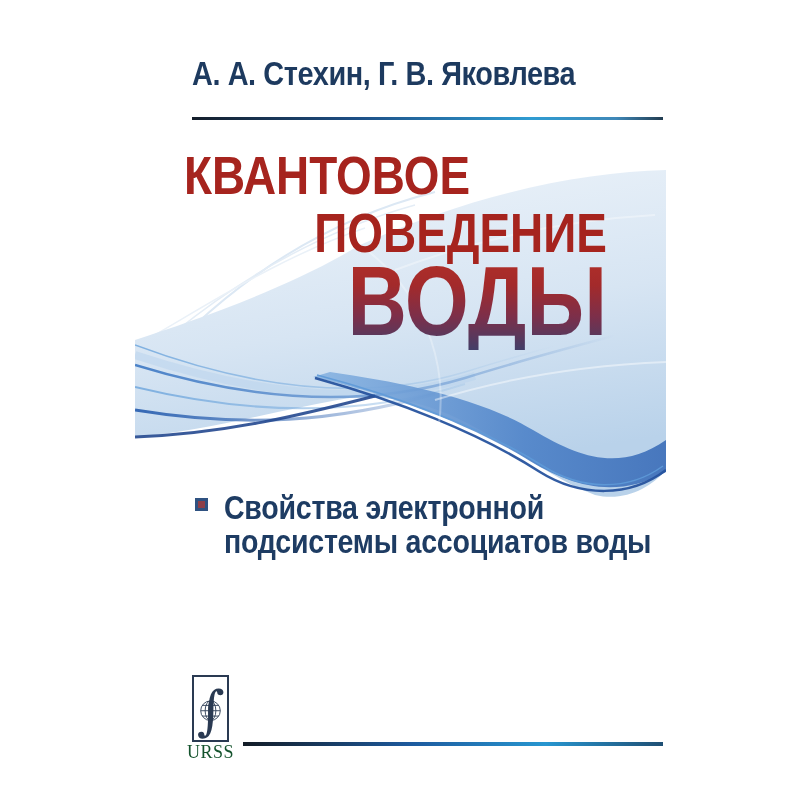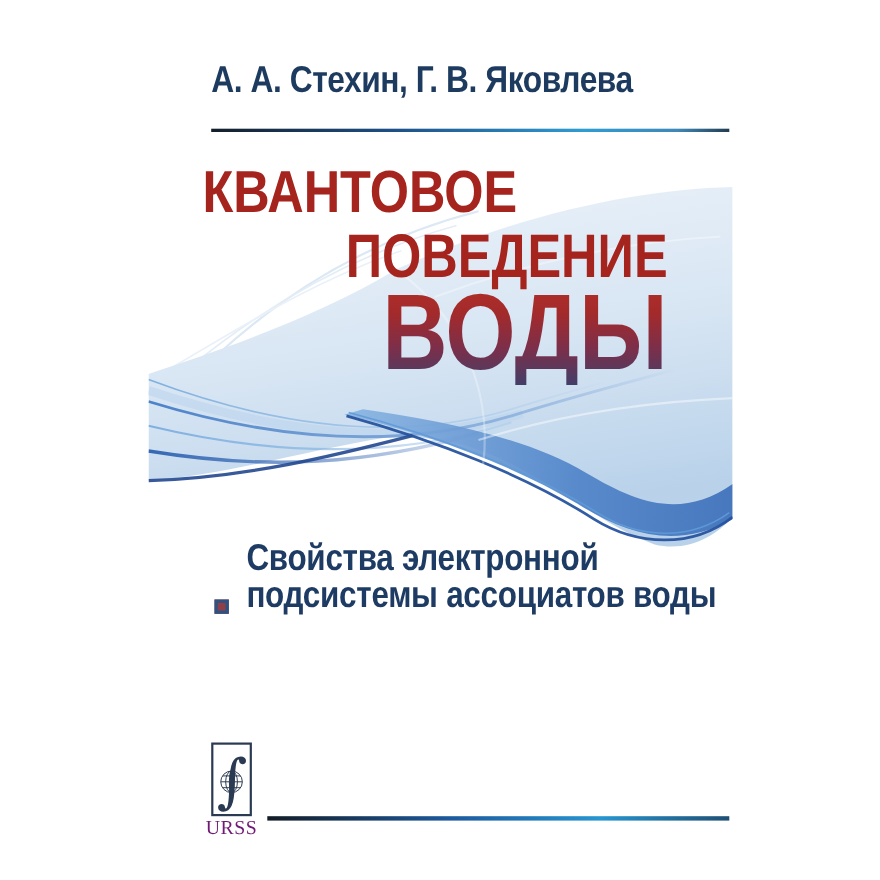--- a/index.html
+++ b/index.html
@@ -33,40 +33,40 @@
   }
   .title-3{
     right:193px;top:252px;font-size:98px;color:#8a2f3a;
     transform:scaleX(.84);transform-origin:right center;
     background:linear-gradient(180deg,#b33028 0%,#a32a2b 34%,#7c2f4a 66%,#433e68 100%);
     -webkit-background-clip:text;background-clip:text;
     -webkit-text-fill-color:transparent;
   }
   
   .bullets{position:absolute;left:195px;top:490px;z-index:3;}
-  .bullet-item{display:flex;align-items:flex-end;margin-bottom:16px;}
+  .bullet-item{display:flex;align-items:flex-start;margin-bottom:16px;}
   .bullet-square{
     width:13px;height:13px;box-sizing:border-box;flex:0 0 13px;
     margin-top:8px;margin-right:16px;
     background:#8e3f48;border:3px solid #2f5281;
   }
   .bullet-text{
     font-size:34px;font-weight:700;color:#1e3c63;line-height:34px;
     letter-spacing:-.3px;white-space:nowrap;
     transform:scaleX(.84);transform-origin:left top;
   }
   
   .logo-box{
     position:absolute;left:192px;top:675px;width:37px;height:67px;z-index:3;
     border:2px solid #2a3a52;box-sizing:border-box;background:#fff;
   }
   .publisher-name{
     position:absolute;left:186px;top:743px;width:49px;z-index:3;
     font-family:"Liberation Serif","DejaVu Serif",serif;
-    font-size:18px;color:#701a75;text-align:center;letter-spacing:.5px;line-height:1;
+    font-size:18px;color:#14532d;text-align:center;letter-spacing:.5px;line-height:1;
   }
   .rule-bottom{
     position:absolute;left:243px;top:742px;width:420px;height:4px;z-index:3;
     background:linear-gradient(90deg,#131c26 0%,#1d5a9e 40%,#2796d0 72%,#1f4f74 100%);
   }
 </style>
 </head>
 <body>
 
 <div class="cover">

